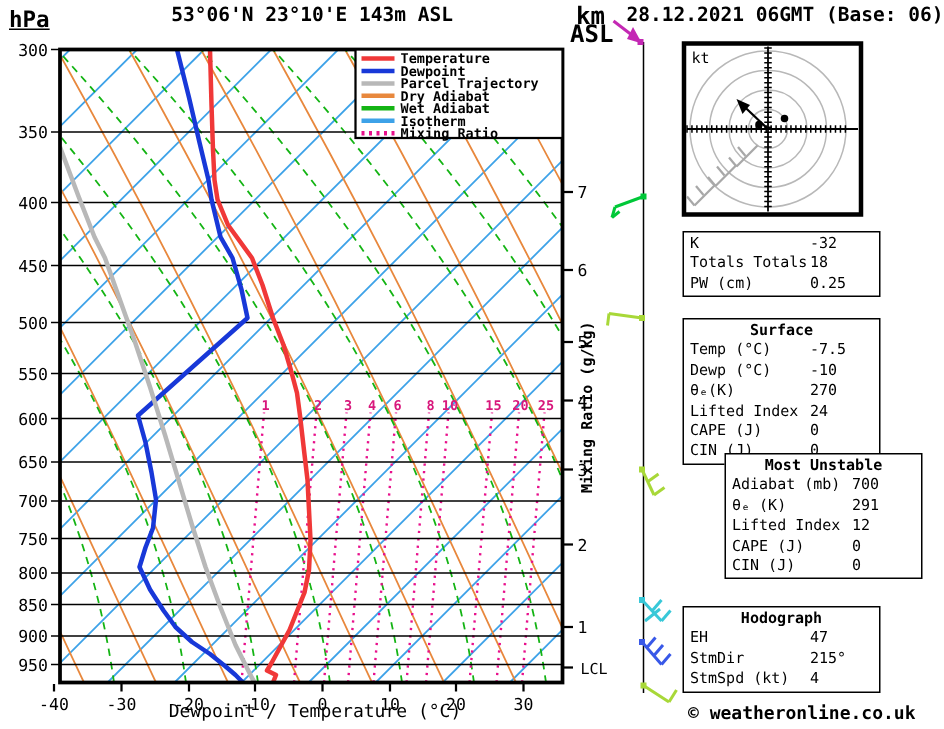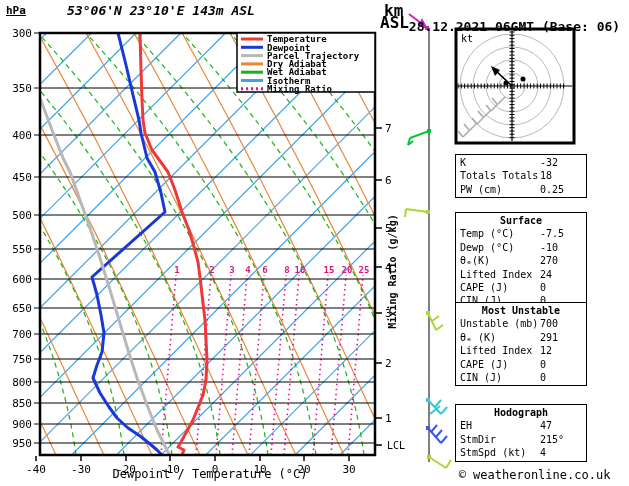--- a/index.html
+++ b/index.html
@@ -10,21 +10,21 @@
   #stage{position:absolute;left:0;top:0;width:629px;height:486px;}
   .stat-table{position:absolute;left:455px;width:130px;border:1px solid #000;background:#fff;
               font-size:10px;line-height:13.4px;padding:1px 0;}
   .stat-title{text-align:center;font-weight:bold;}
   .stat-row{display:flex;padding:0 4px;}
   .stat-label{flex:1;white-space:nowrap;}
   .stat-value{width:42px;white-space:nowrap;}
   .xlabel{left:50px;top:467px;width:320px;text-align:center;font-weight:normal;font-size:12px;}
   .ylabel-right{left:312px;top:266px;width:160px;text-align:center;font-size:10px;font-weight:bold;
                 transform:rotate(-90deg);}
-  .footer{left:440px;top:468px;width:189px;text-align:center;font-weight:normal;font-size:12px;}
+  .footer{left:440px;top:468px;width:189px;text-align:center;font-weight:bold;font-size:12px;}
 </style>
 </head>
 <body>
 
 <svg id="stage" viewBox="0 0 629 486" xmlns="http://www.w3.org/2000/svg">
     <defs>
       <clipPath id="plot">
         <rect x="40" y="33" width="335" height="422"></rect>
       </clipPath>
       <clipPath id="hodo">
@@ -358,23 +358,23 @@
         </g>
         <line x1="512" y1="86" x2="494" y2="69" stroke="#000" stroke-width="1.5"></line>
         <polygon points="491,66 500,70 495,76" fill="#000"></polygon>
         <circle cx="506" cy="83" r="2.5" fill="#000"></circle>
         <circle cx="523" cy="79" r="2.5" fill="#000"></circle>
       </g>
       <text x="461" y="42" font-size="10" text-anchor="start" fill="#000" font-family="DejaVu Sans Mono,monospace" font-weight="normal">kt</text>
     </g>
   </svg>
 
-<div class="abs hdr" style="left:6px;top:4px;font-size:11px;text-decoration:underline;">hPa</div>
-<div class="abs hdr" style="left:36px;top:3px;width:250px;text-align:center;font-style:italic;">53°06'N 23°10'E 143m ASL</div>
-<div class="abs hdr" style="left:400px;top:3px;width:229px;text-align:center;margin-top:16px;">28.12.2021 06GMT (Base: 06)</div>
+<div class="abs hdr" style="left:6px;top:4px;font-size:15px;text-decoration:underline;">hPa</div>
+<div class="abs hdr" style="left:52px;top:3px;width:250px;text-align:right;">53°06'N 23°10'E 143m ASL</div>
+<div class="abs hdr" style="left:400px;top:3px;width:229px;text-align:right;">28.12.2021 06GMT (Base: 06)</div>
 <div class="abs small" style="left:384px;top:1px;">km</div>
 <div class="abs small" style="left:380px;top:13px;">ASL</div>
 <div class="abs xlabel">Dewpoint / Temperature (°C)</div>
 <div class="abs ylabel-right">Mixing Ratio (g/kg)</div>
 <div class="abs footer">© weatheronline.co.uk</div>
 
 <div id="tables">
     <div class="stat-table" style="top: 154px;">
       <div class="stat-row">
         <span class="stat-label">K</span>
@@ -409,24 +409,24 @@
       </div>
       <div class="stat-row">
         <span class="stat-label">CAPE (J)</span>
         <span class="stat-value">0</span>
       </div>
       <div class="stat-row">
         <span class="stat-label">CIN (J)</span>
         <span class="stat-value">0</span>
       </div>
     </div>
-    <div class="stat-table" style="top: 302px;">
+    <div class="stat-table" style="top: 302px; margin-left: 28px;">
       <div class="stat-title">Most Unstable</div>
       <div class="stat-row">
-        <span class="stat-label">Unstable (mb)</span>
+        <span class="stat-label">Adiabat (mb)</span>
         <span class="stat-value">700</span>
       </div>
       <div class="stat-row">
         <span class="stat-label">θₑ (K)</span>
         <span class="stat-value">291</span>
       </div>
       <div class="stat-row">
         <span class="stat-label">Lifted Index</span>
         <span class="stat-value">12</span>
       </div>

